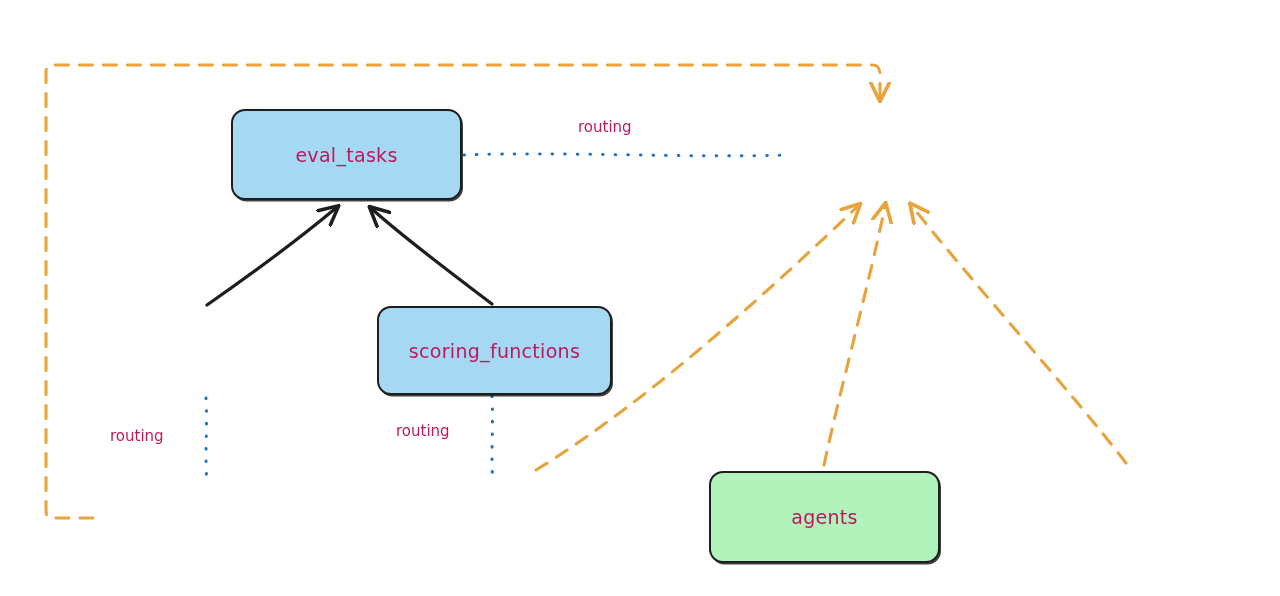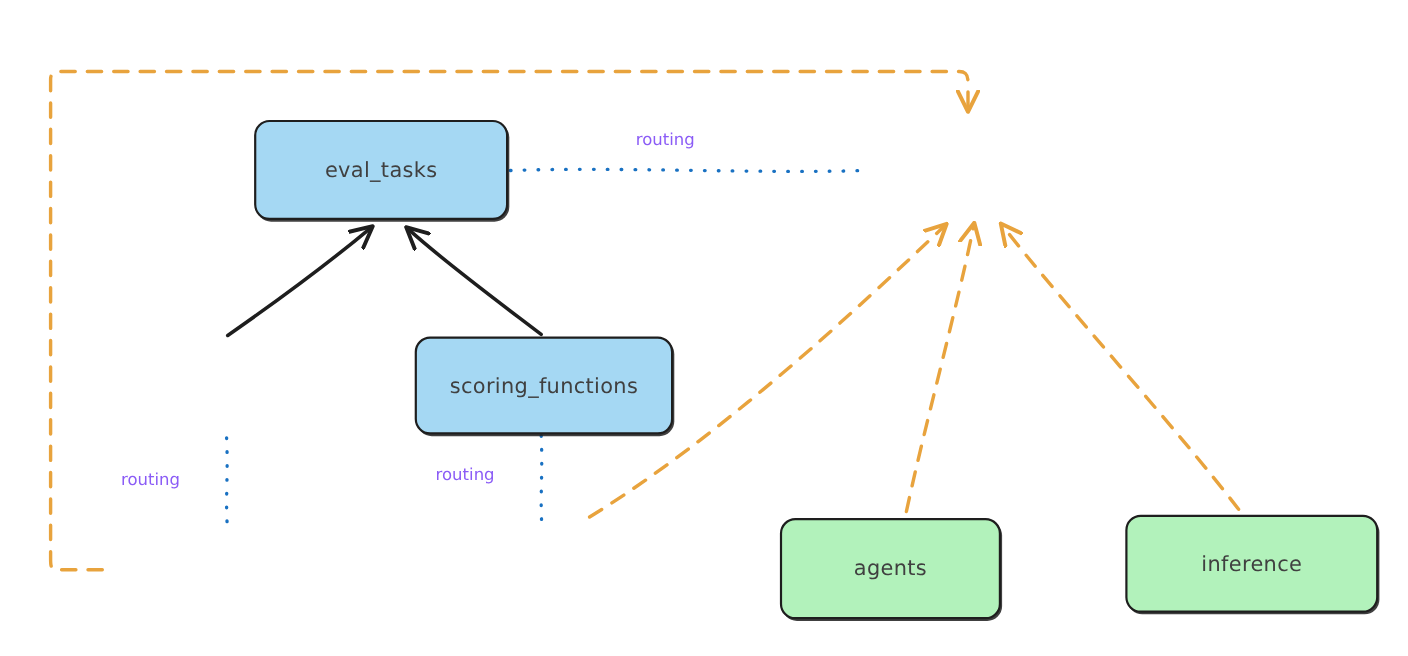--- a/index.html
+++ b/index.html
@@ -29,33 +29,33 @@
   .node {
     position: absolute;
     box-sizing: border-box;
     border: 2.6px solid #1e1e1e;
     border-radius: 14px;
     display: flex;
     align-items: center;
     justify-content: center;
     font-family: "DejaVu Sans", sans-serif;
     font-size: 19px;
-    color: #404040;
+    color: #be185d;
     letter-spacing: 0.3px;
     box-shadow: 1.5px 2px 0 -0.5px rgba(30,30,30,0.85);
   }
   .node.api    { background: #a5d8f3; }
   .node.prov   { background: #b2f2bb; }
   .node-label  { pointer-events: none; }
 
   .edge-label {
     position: absolute;
     font-family: "DejaVu Sans", sans-serif;
     font-size: 15px;
-    color: #8b5cf6;
+    color: #be185d;
     white-space: nowrap;
   }
 </style>
 </head>
 <body>
 
 <div id="canvas">
 
   <svg id="edge-layer" viewBox="0 0 1280 596" width="1280" height="596" xmlns="http://www.w3.org/2000/svg">
 
@@ -110,27 +110,24 @@
   </div>
 
 
 
   <div class="node api" style="left:377px; top:306px; width:235px; height:89px;">
     <span class="node-label">scoring_functions</span>
   </div>
 
 
 
-  <div class="node prov" style="left:709px; top:471px; width:201px; height:92px;">
+  <div class="node prov" style="left:709px; top:471px; width:231px; height:92px;">
     <span class="node-label">agents</span>
   </div>
 
-  <div class="node prov" style="left:1023px; top:468px; width:230px; height:89px;">
-    <span class="node-label">inference</span>
-  </div>
 
   <div class="edge-label" style="left:578px; top:118px;">routing</div>
 
   <div class="edge-label" style="left:110px; top:427px;">routing</div>
 
   <div class="edge-label" style="left:396px; top:422px;">routing</div>
 
 </div>
 
 </body></html>

